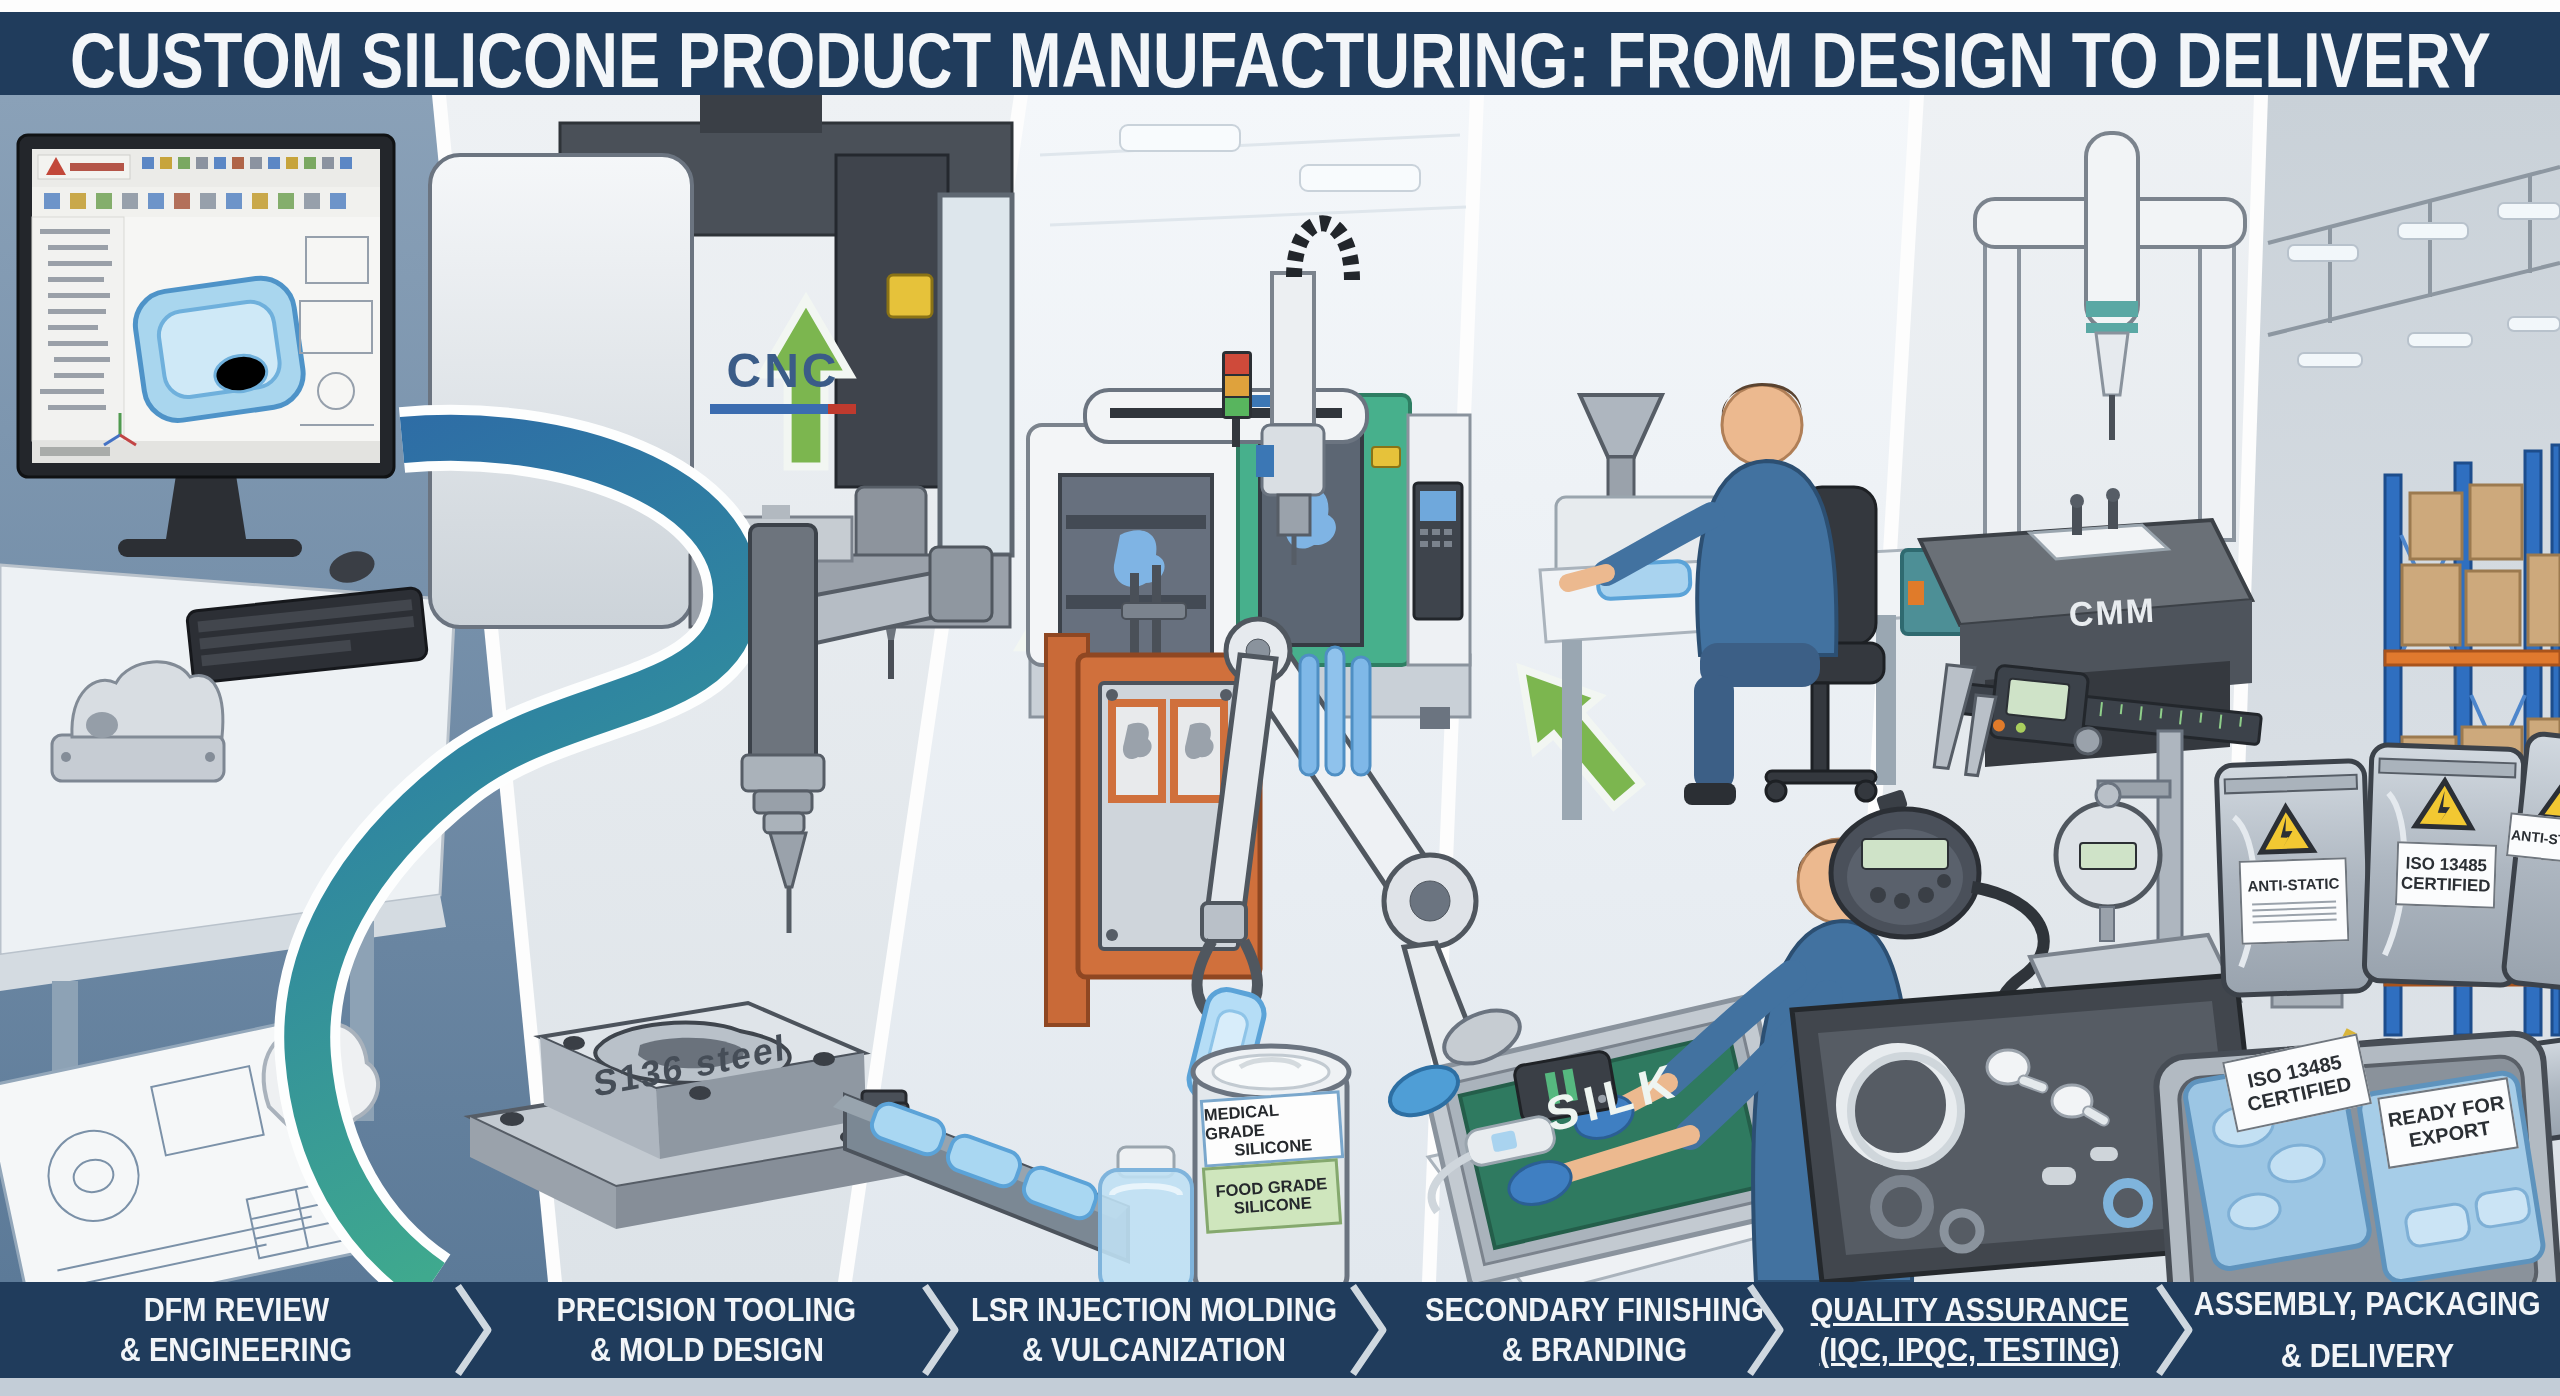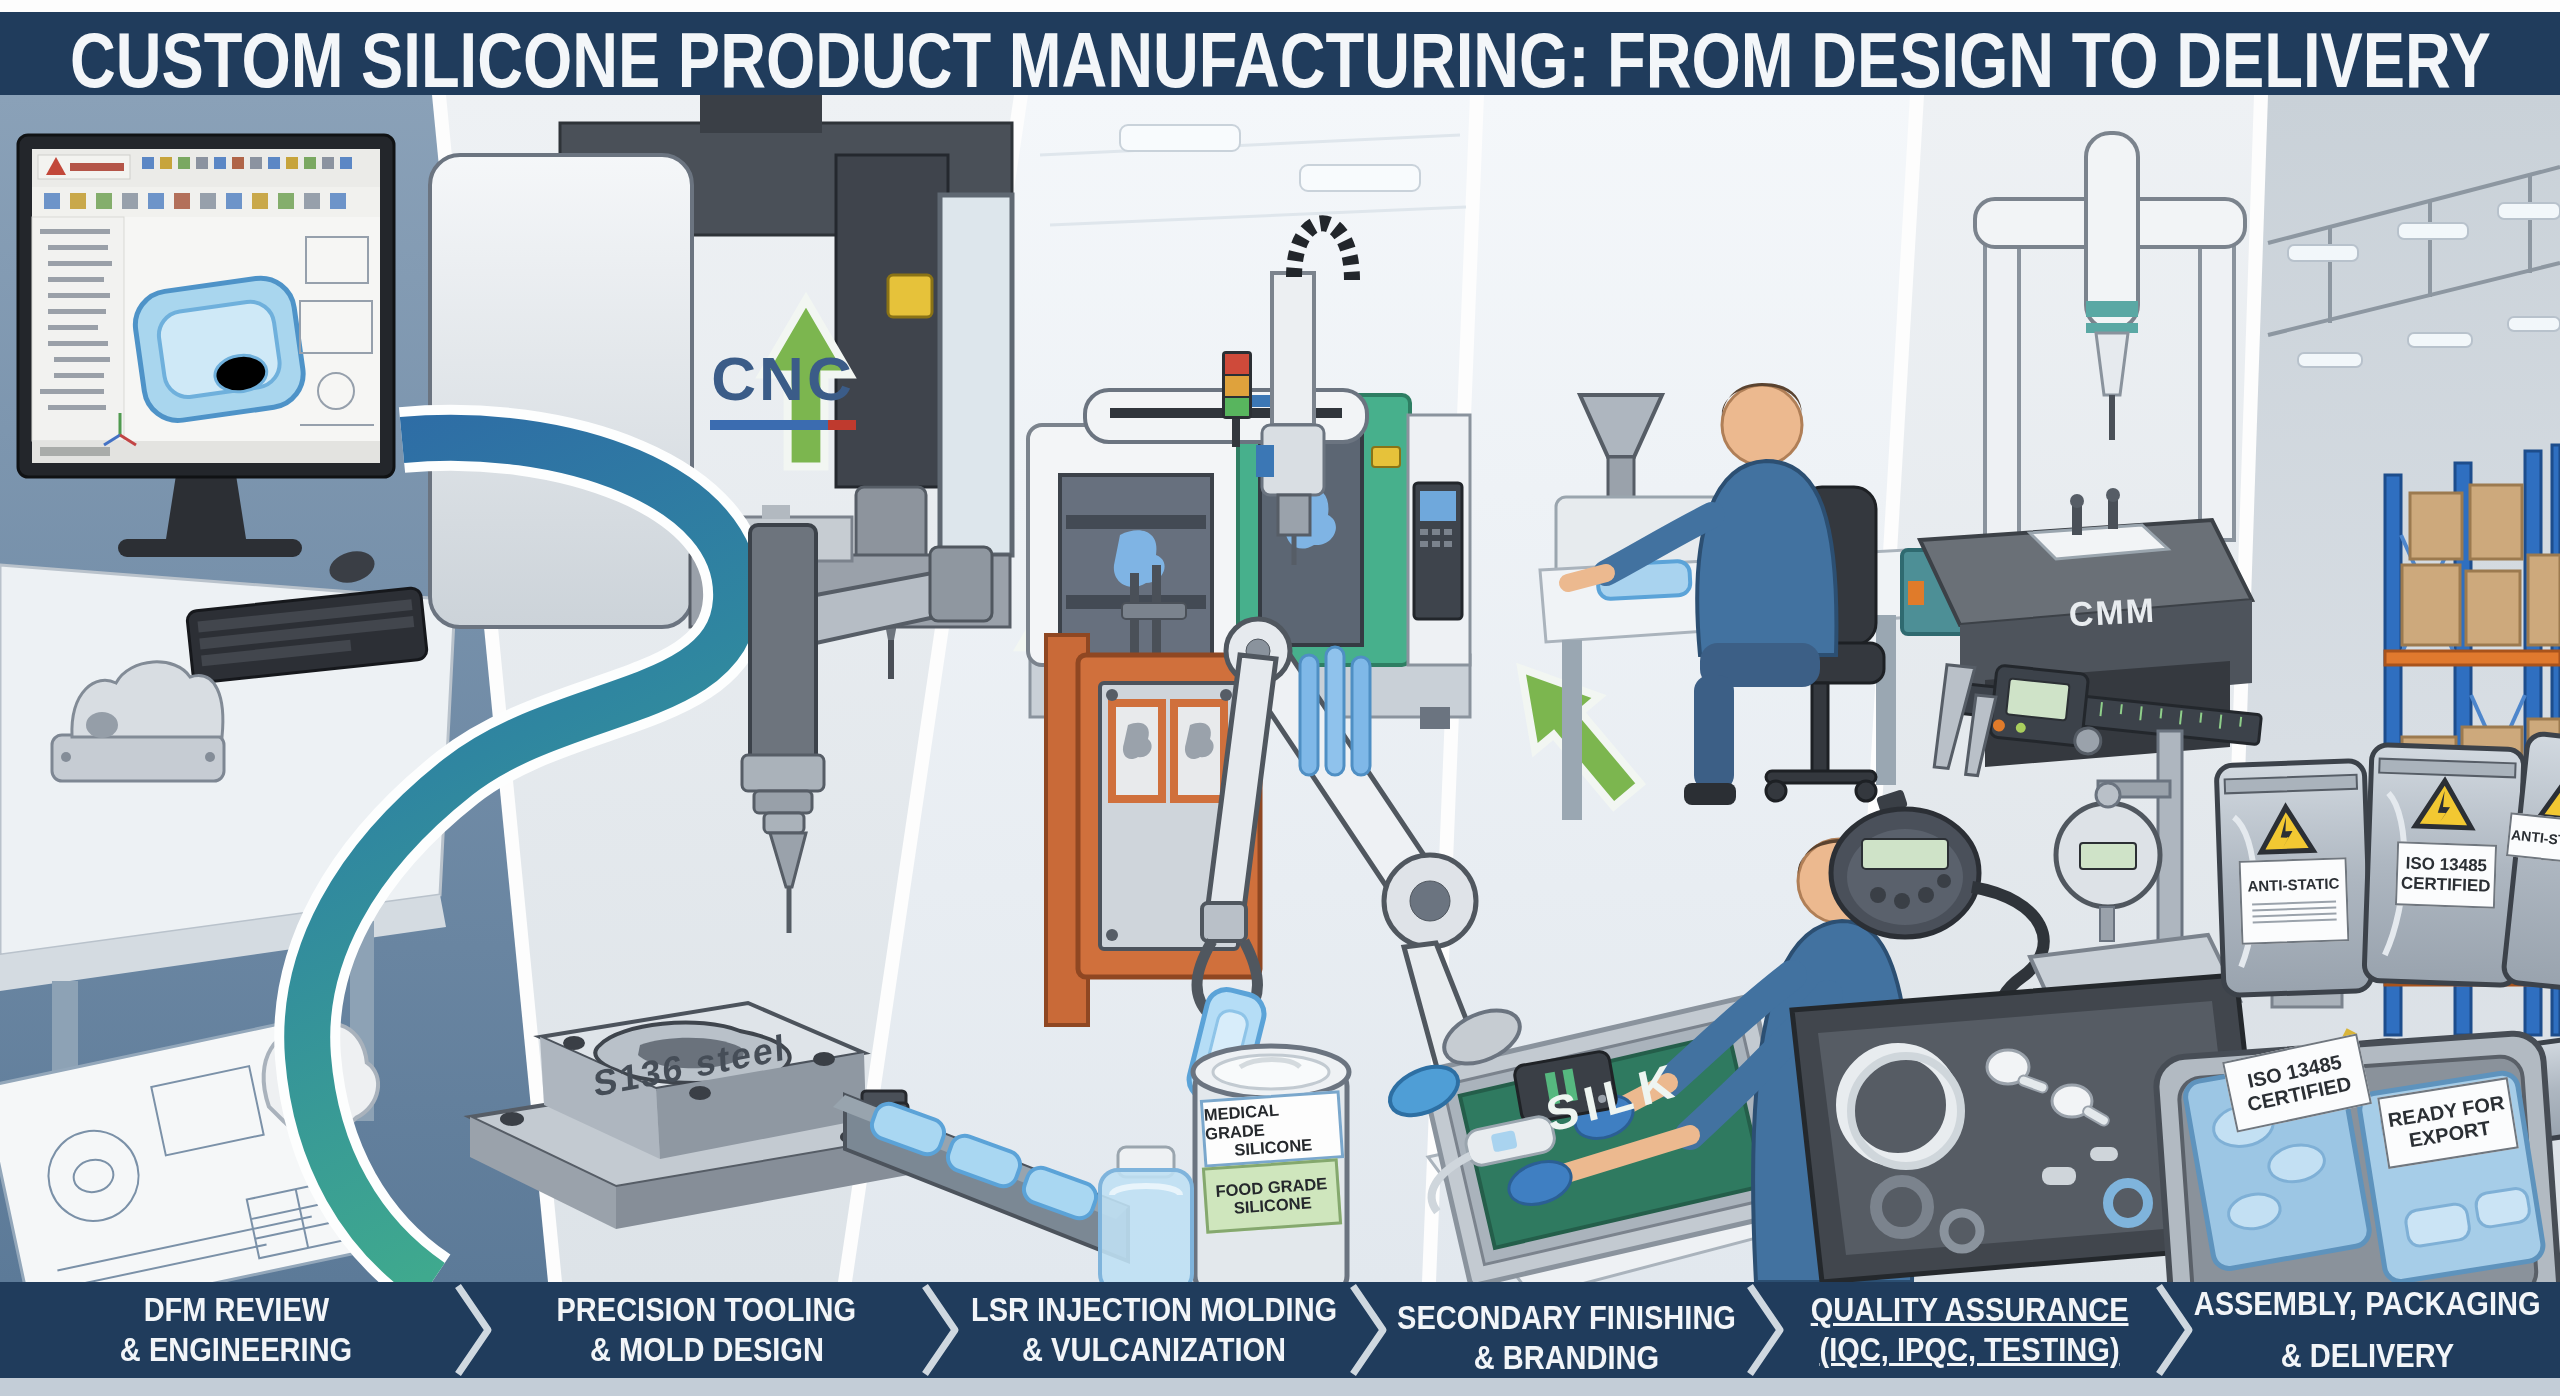--- a/index.html
+++ b/index.html
@@ -7,21 +7,21 @@
         font-family:"Liberation Sans",sans-serif;background:#fdfdfd;}
   
   .title-bar{position:absolute;left:0;top:12px;width:2560px;height:95px;background:#203c5c;
              display:flex;align-items:center;justify-content:center;}
   .title{color:#f3f6f9;font-weight:bold;font-size:72px;white-space:nowrap;
          transform:scaleX(0.88) scaleY(1.08);letter-spacing:0px;}
   
   .scene{position:absolute;left:0;top:95px;width:2560px;height:1187px;background:#fdfdfd;}
   .scene svg{position:absolute;left:0;top:0;}
   .lbl{position:absolute;text-align:center;color:#3b5c88;font-weight:bold;}
-  .lbl-cnc{left:688px;top:248px;width:190px;font-size:62px;letter-spacing:3px;color:#3b5c88;}
+  .lbl-cnc{left:688px;top:248px;width:190px;font-size:48px;letter-spacing:3px;color:#3b5c88;}
   .cnc-bars{margin-top:6px;height:10px;display:flex;justify-content:center;}
   .cnc-bar-blue{width:118px;height:10px;background:#3b6cb0;}
   .cnc-bar-red{width:28px;height:10px;background:#bf3a2e;}
   .lbl-s136{left:540px;top:950px;width:300px;font-size:36px;color:#454d57;
             transform:rotate(-11deg) skewX(-8deg);letter-spacing:2px;}
   .tag{position:absolute;display:flex;flex-direction:column;align-items:center;justify-content:center;
        background:#fdfdfd;border:3px solid #7aa7cc;color:#25282c;font-weight:bold;line-height:1.12;}
   .lbl-med{left:1202px;top:1000px;width:134px;height:62px;font-size:16.5px;transform:rotate(-4deg);}
   .lbl-food{left:1204px;top:1068px;width:130px;height:60px;font-size:16.5px;
             background:#cfe6bd;border-color:#85a86e;transform:rotate(-4deg);}
@@ -701,21 +701,21 @@
       <span>&amp; ENGINEERING</span>
     </div>
     <div class="stage" style="left:940px;width:428px;">
       <span>LSR INJECTION MOLDING</span>
       <span>&amp; VULCANIZATION</span>
     </div>
     <div class="stage" style="left:473px;width:467px;">
       <span>PRECISION TOOLING</span>
       <span>&amp; MOLD DESIGN</span>
     </div>
-    <div class="stage" style="left:1368px;width:397px;justify-content:flex-end;">
+    <div class="stage" style="left:1396px;width:397px;">
       <span>SECONDARY FINISHING</span>
       <span>&amp; BRANDING</span>
     </div>
     <div class="stage" style="left:1765px;width:409px;text-decoration:underline;">
       <span>QUALITY ASSURANCE</span>
       <span>(IQC, IPQC, TESTING)</span>
     </div>
     <div class="stage" style="left:2174px;width:386px;gap:12px;">
       <span>ASSEMBLY, PACKAGING</span>
       <span>&amp; DELIVERY</span>

